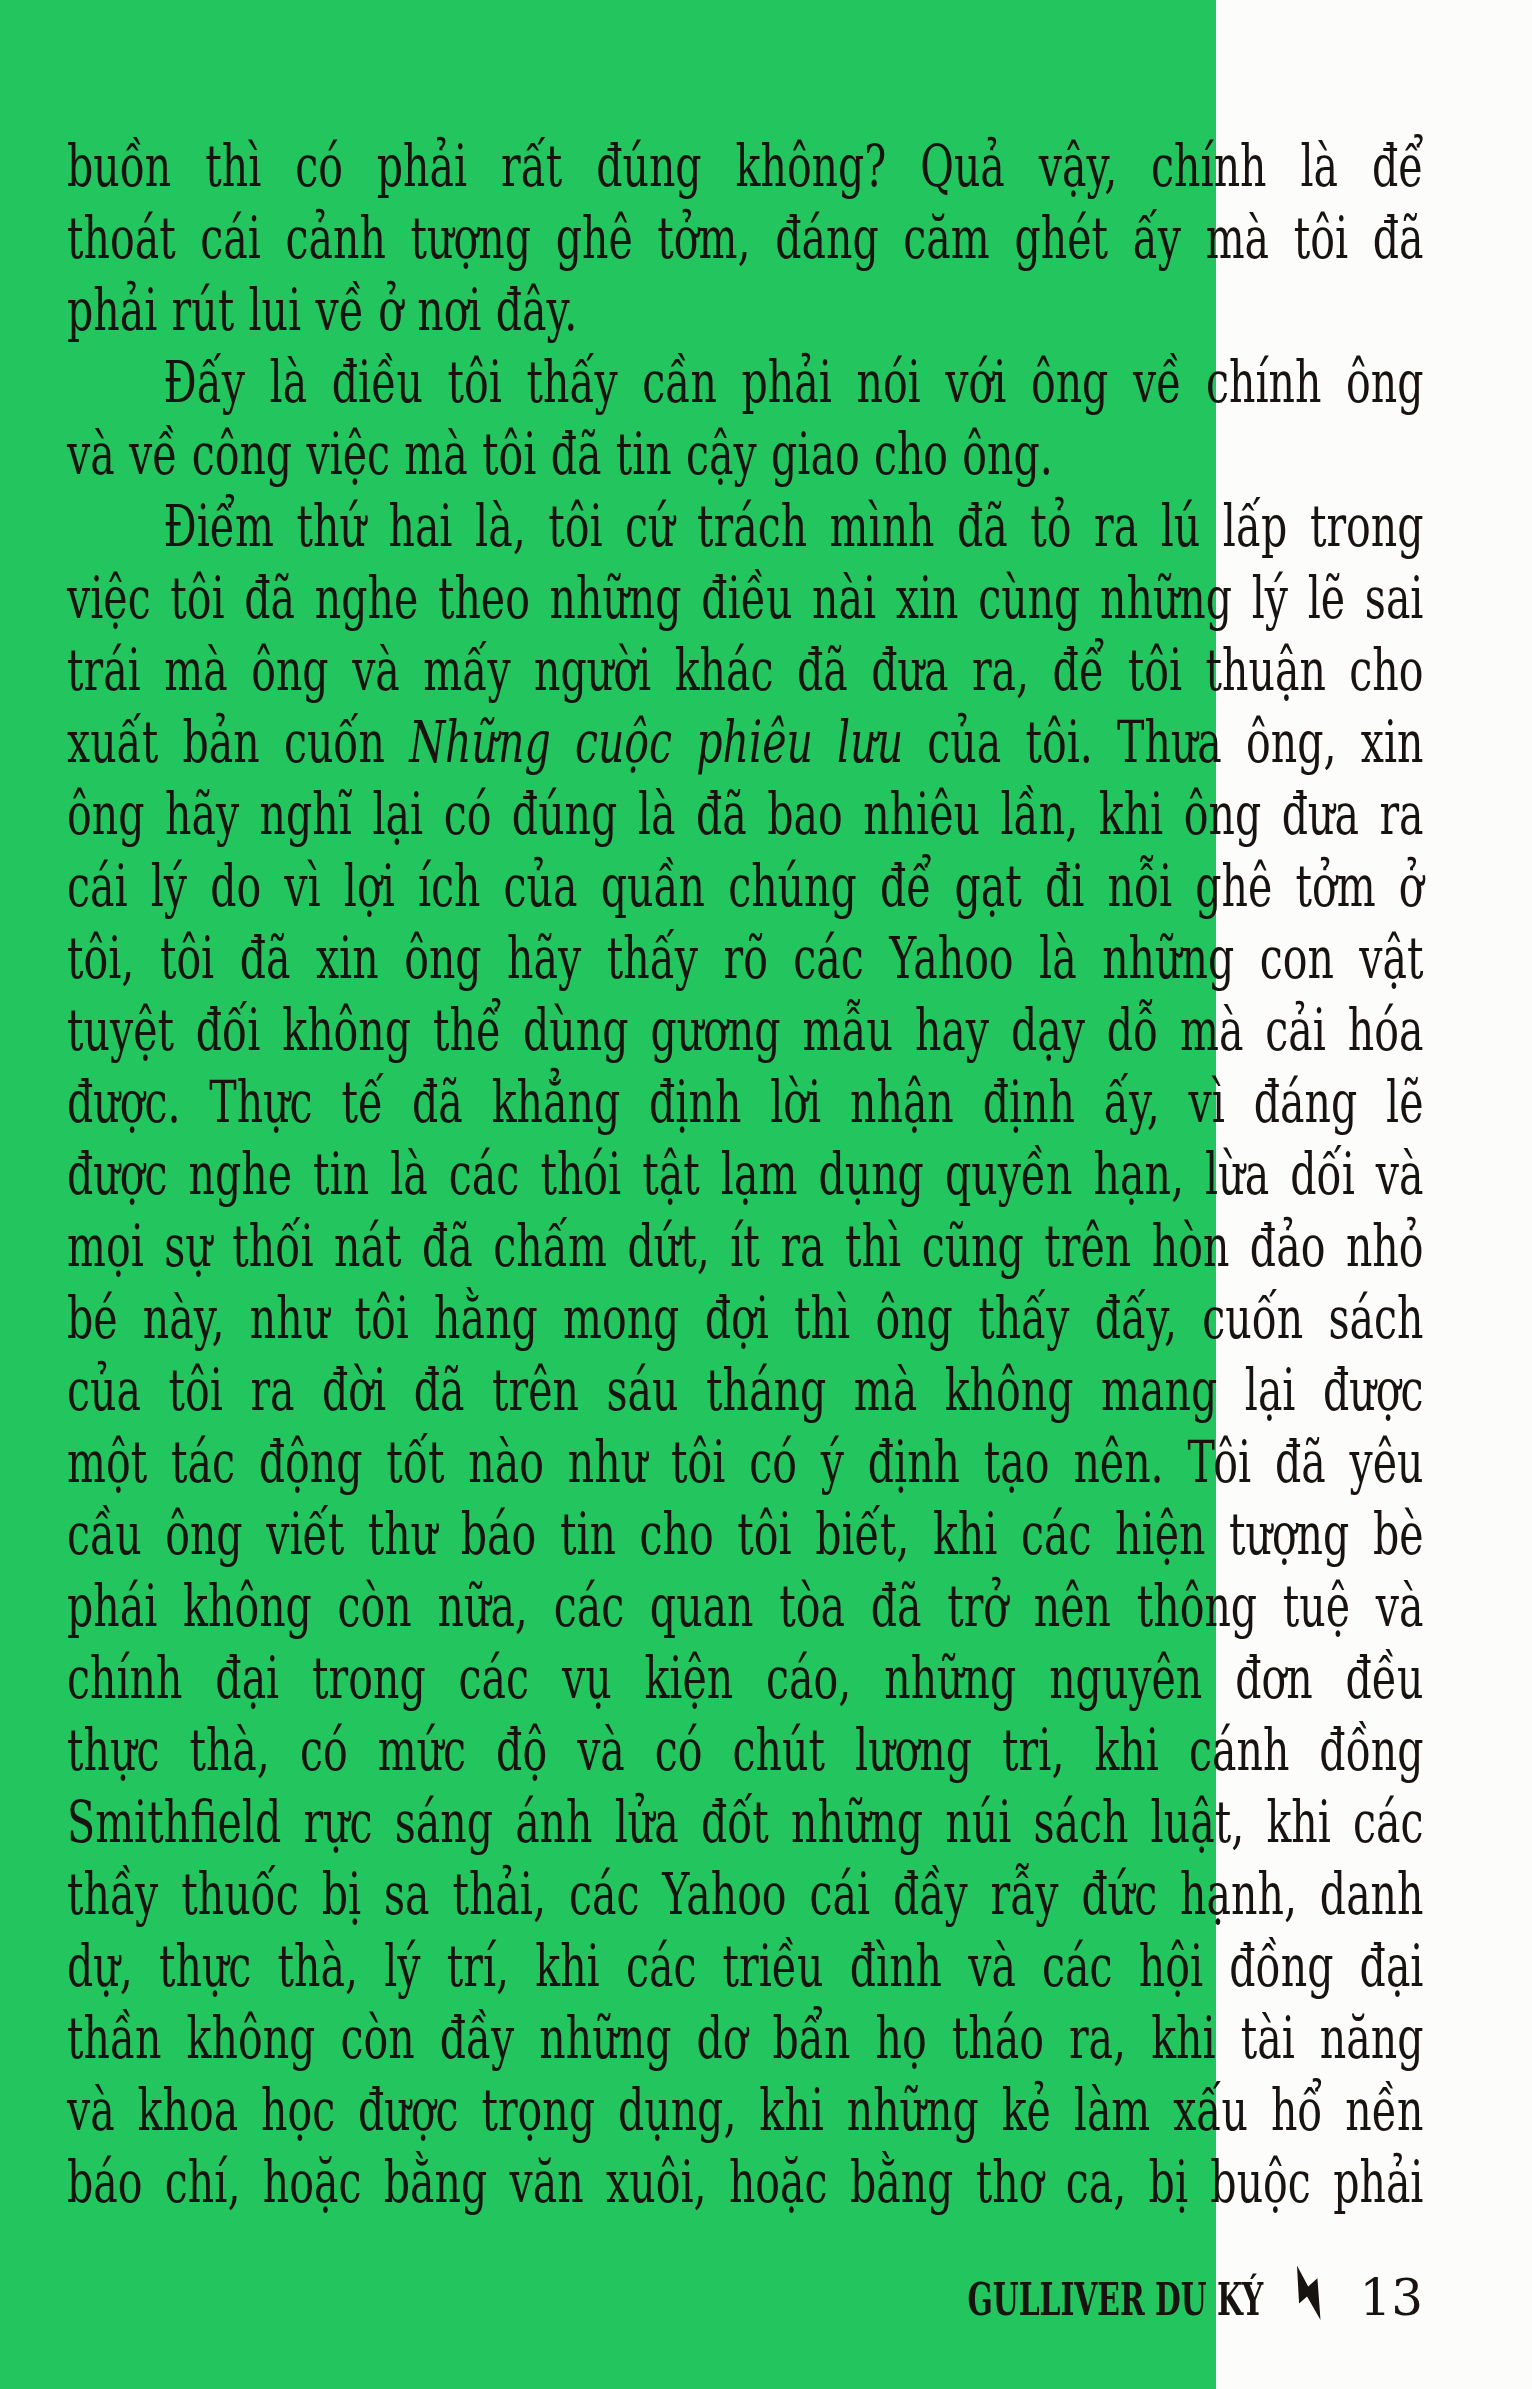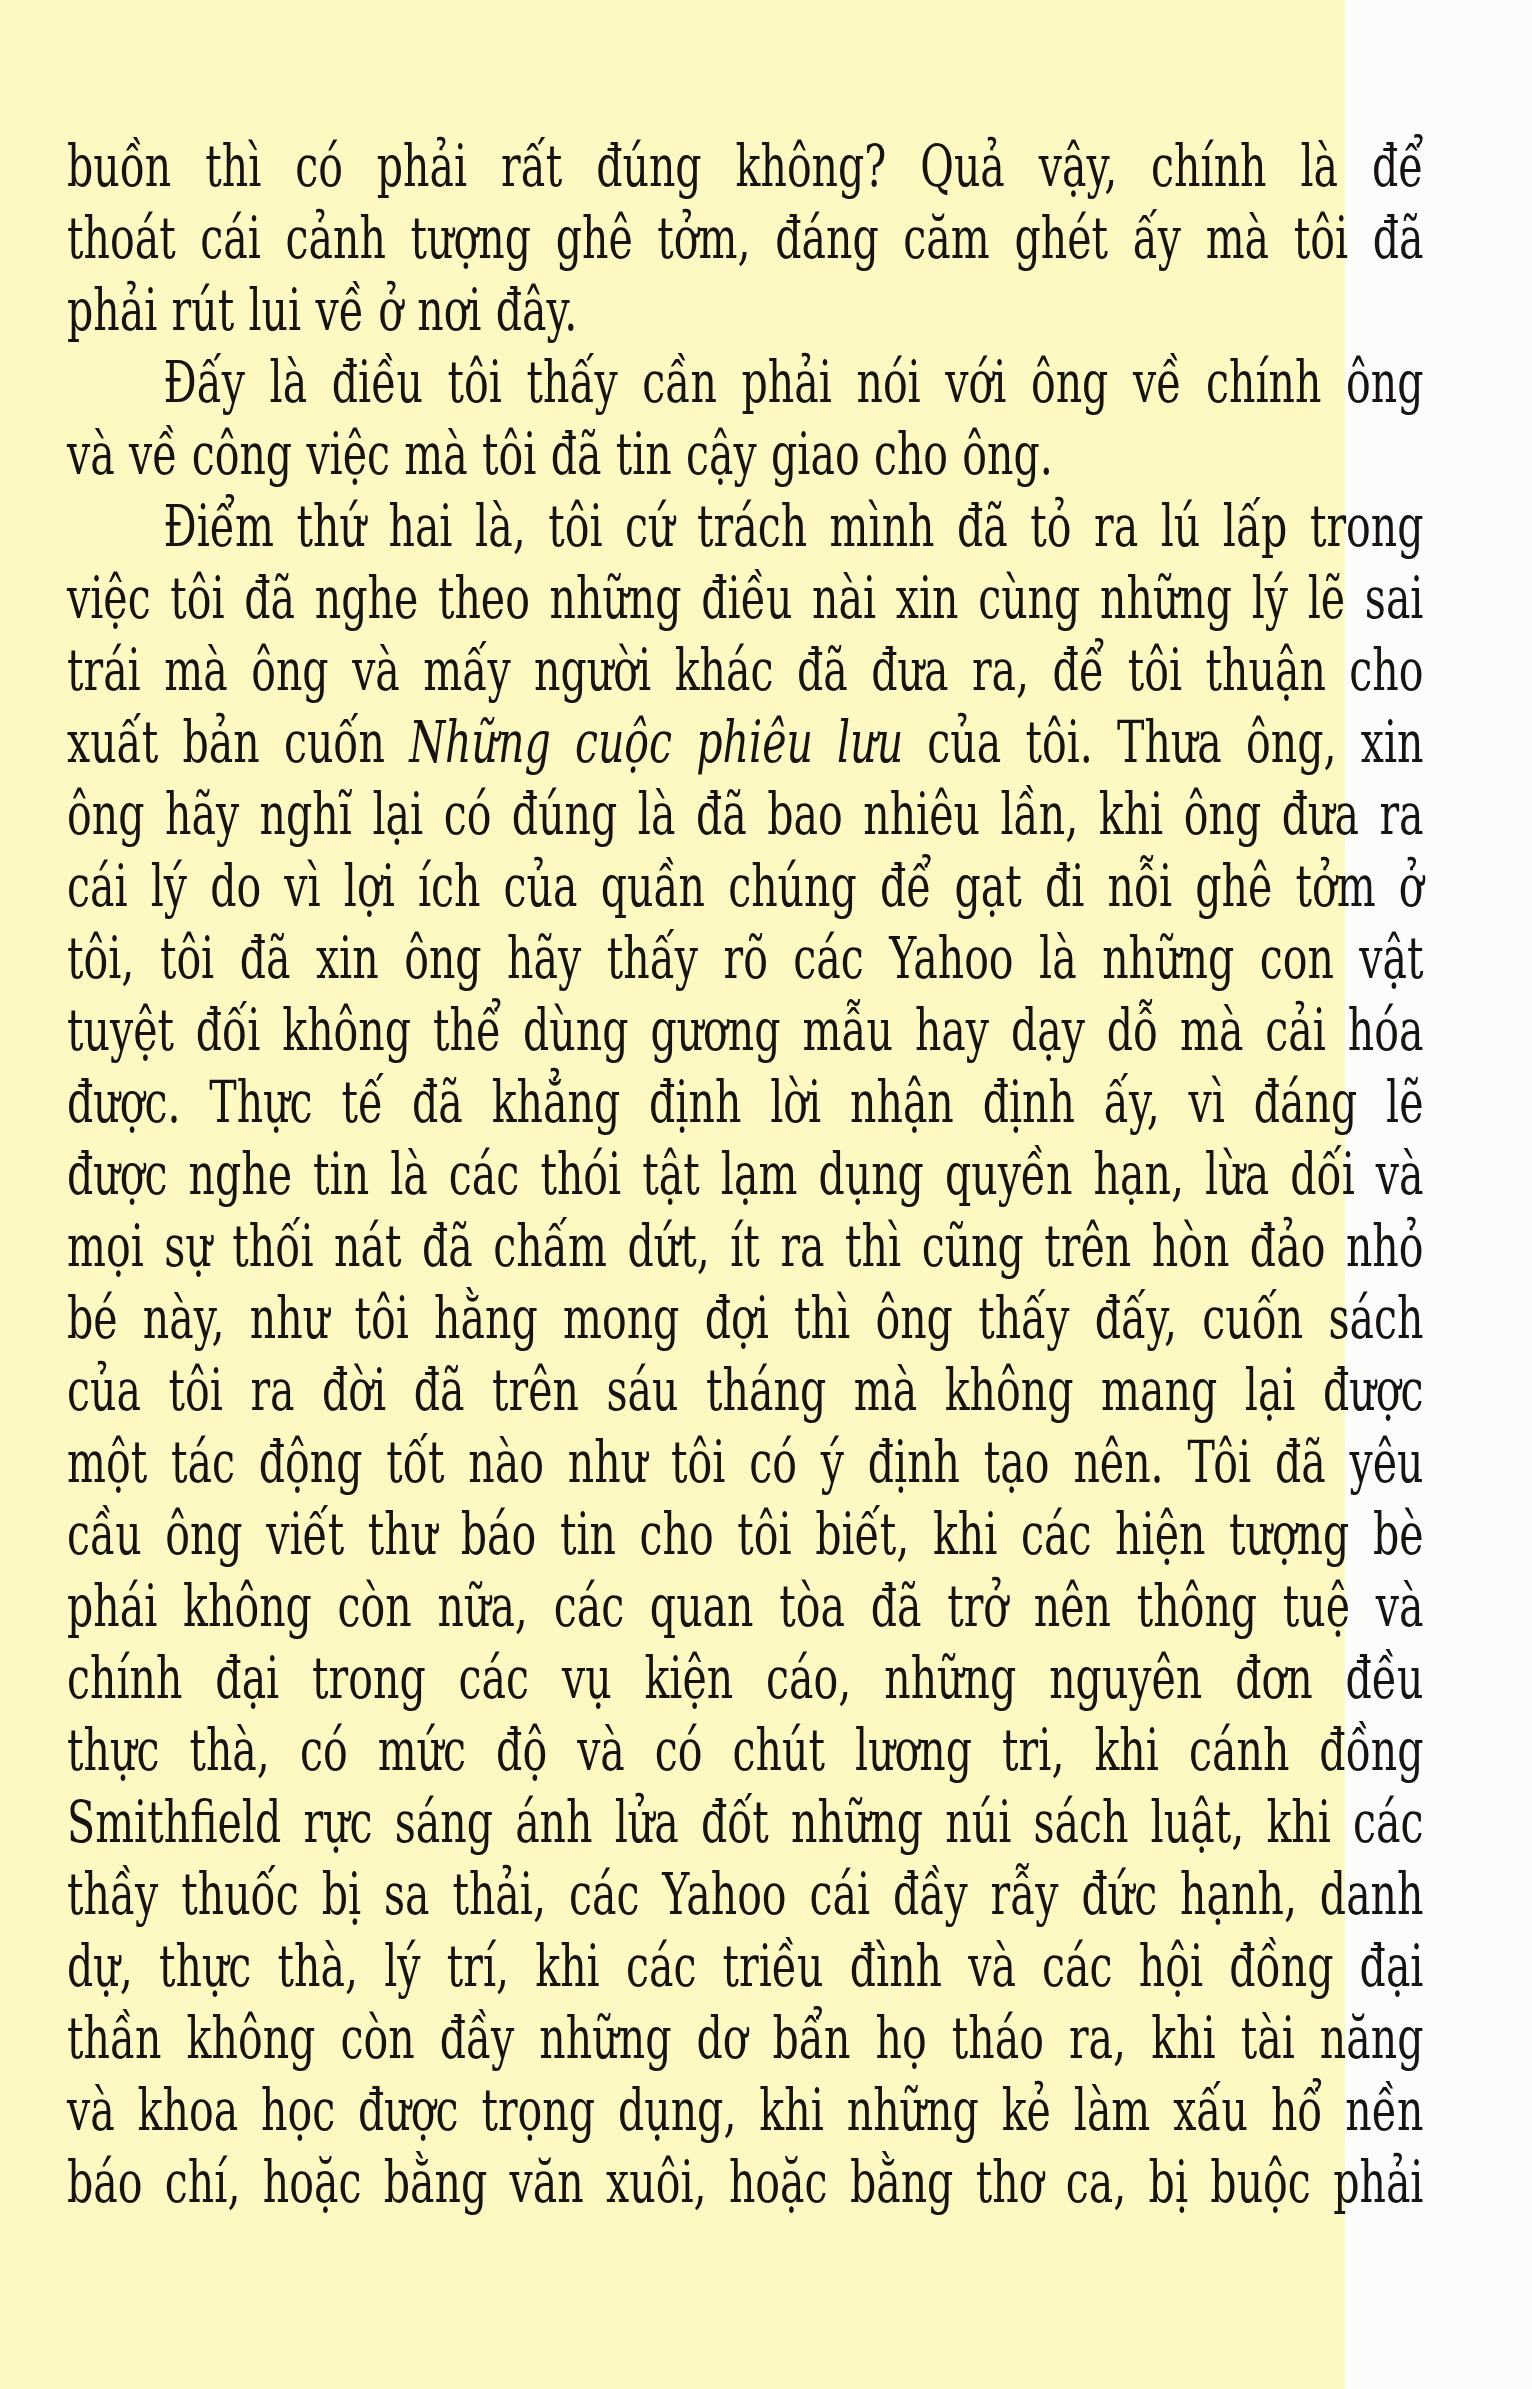--- a/index.html
+++ b/index.html
@@ -5,24 +5,24 @@
   html, body {
     margin: 0;
     padding: 0;
     width: 1533px;
     height: 2389px;
     overflow: hidden;
     background: #fcfcfa;
   }
   .page {
     position: relative;
-    width: 1345px;
+    width: 1216px;
     height: 2389px;
     box-sizing: border-box;
-    background: #fef9c3;
+    background: #22c55e;
     color: #171310;
     padding: 130px 110px 0 67px;
     font-family: "DejaVu Serif", "Liberation Serif", serif;
   }
   .body-text {
     width: 1356px;
   }
   .line {
     width: 1883px;               
     transform: scaleX(0.7204);
@@ -102,15 +102,24 @@
       <div class="line"><span>chính đại trong các vụ kiện cáo, những nguyên đơn đều</span></div>
       <div class="line"><span>thực thà, có mức độ và có chút lương tri, khi cánh đồng</span></div>
       <div class="line"><span>Smithfield rực sáng ánh lửa đốt những núi sách luật, khi các</span></div>
       <div class="line"><span>thầy thuốc bị sa thải, các Yahoo cái đầy rẫy đức hạnh, danh</span></div>
       <div class="line"><span>dự, thực thà, lý trí, khi các triều đình và các hội đồng đại</span></div>
       <div class="line"><span>thần không còn đầy những dơ bẩn họ tháo ra, khi tài năng</span></div>
       <div class="line"><span>và khoa học được trọng dụng, khi những kẻ làm xấu hổ nền</span></div>
       <div class="line"><span>báo chí, hoặc bằng văn xuôi, hoặc bằng thơ ca, bị buộc phải</span></div>
     </main>
 
+  <footer class="footer">
+    <span class="book-title">GULLIVER DU KÝ</span>
+    <svg class="bolt-svg" width="53" height="48" viewBox="0 0 64 58" aria-hidden="true">
+      <g transform="rotate(-42 32 28)">
+        <polygon points="39,-6 10,30 23,30 16,62 47,22 32,22" fill="#171310"></polygon>
+      </g>
+    </svg>
+    <span class="page-number">13</span>
+  </footer>
 
 </div>
 
 
 </body></html>

